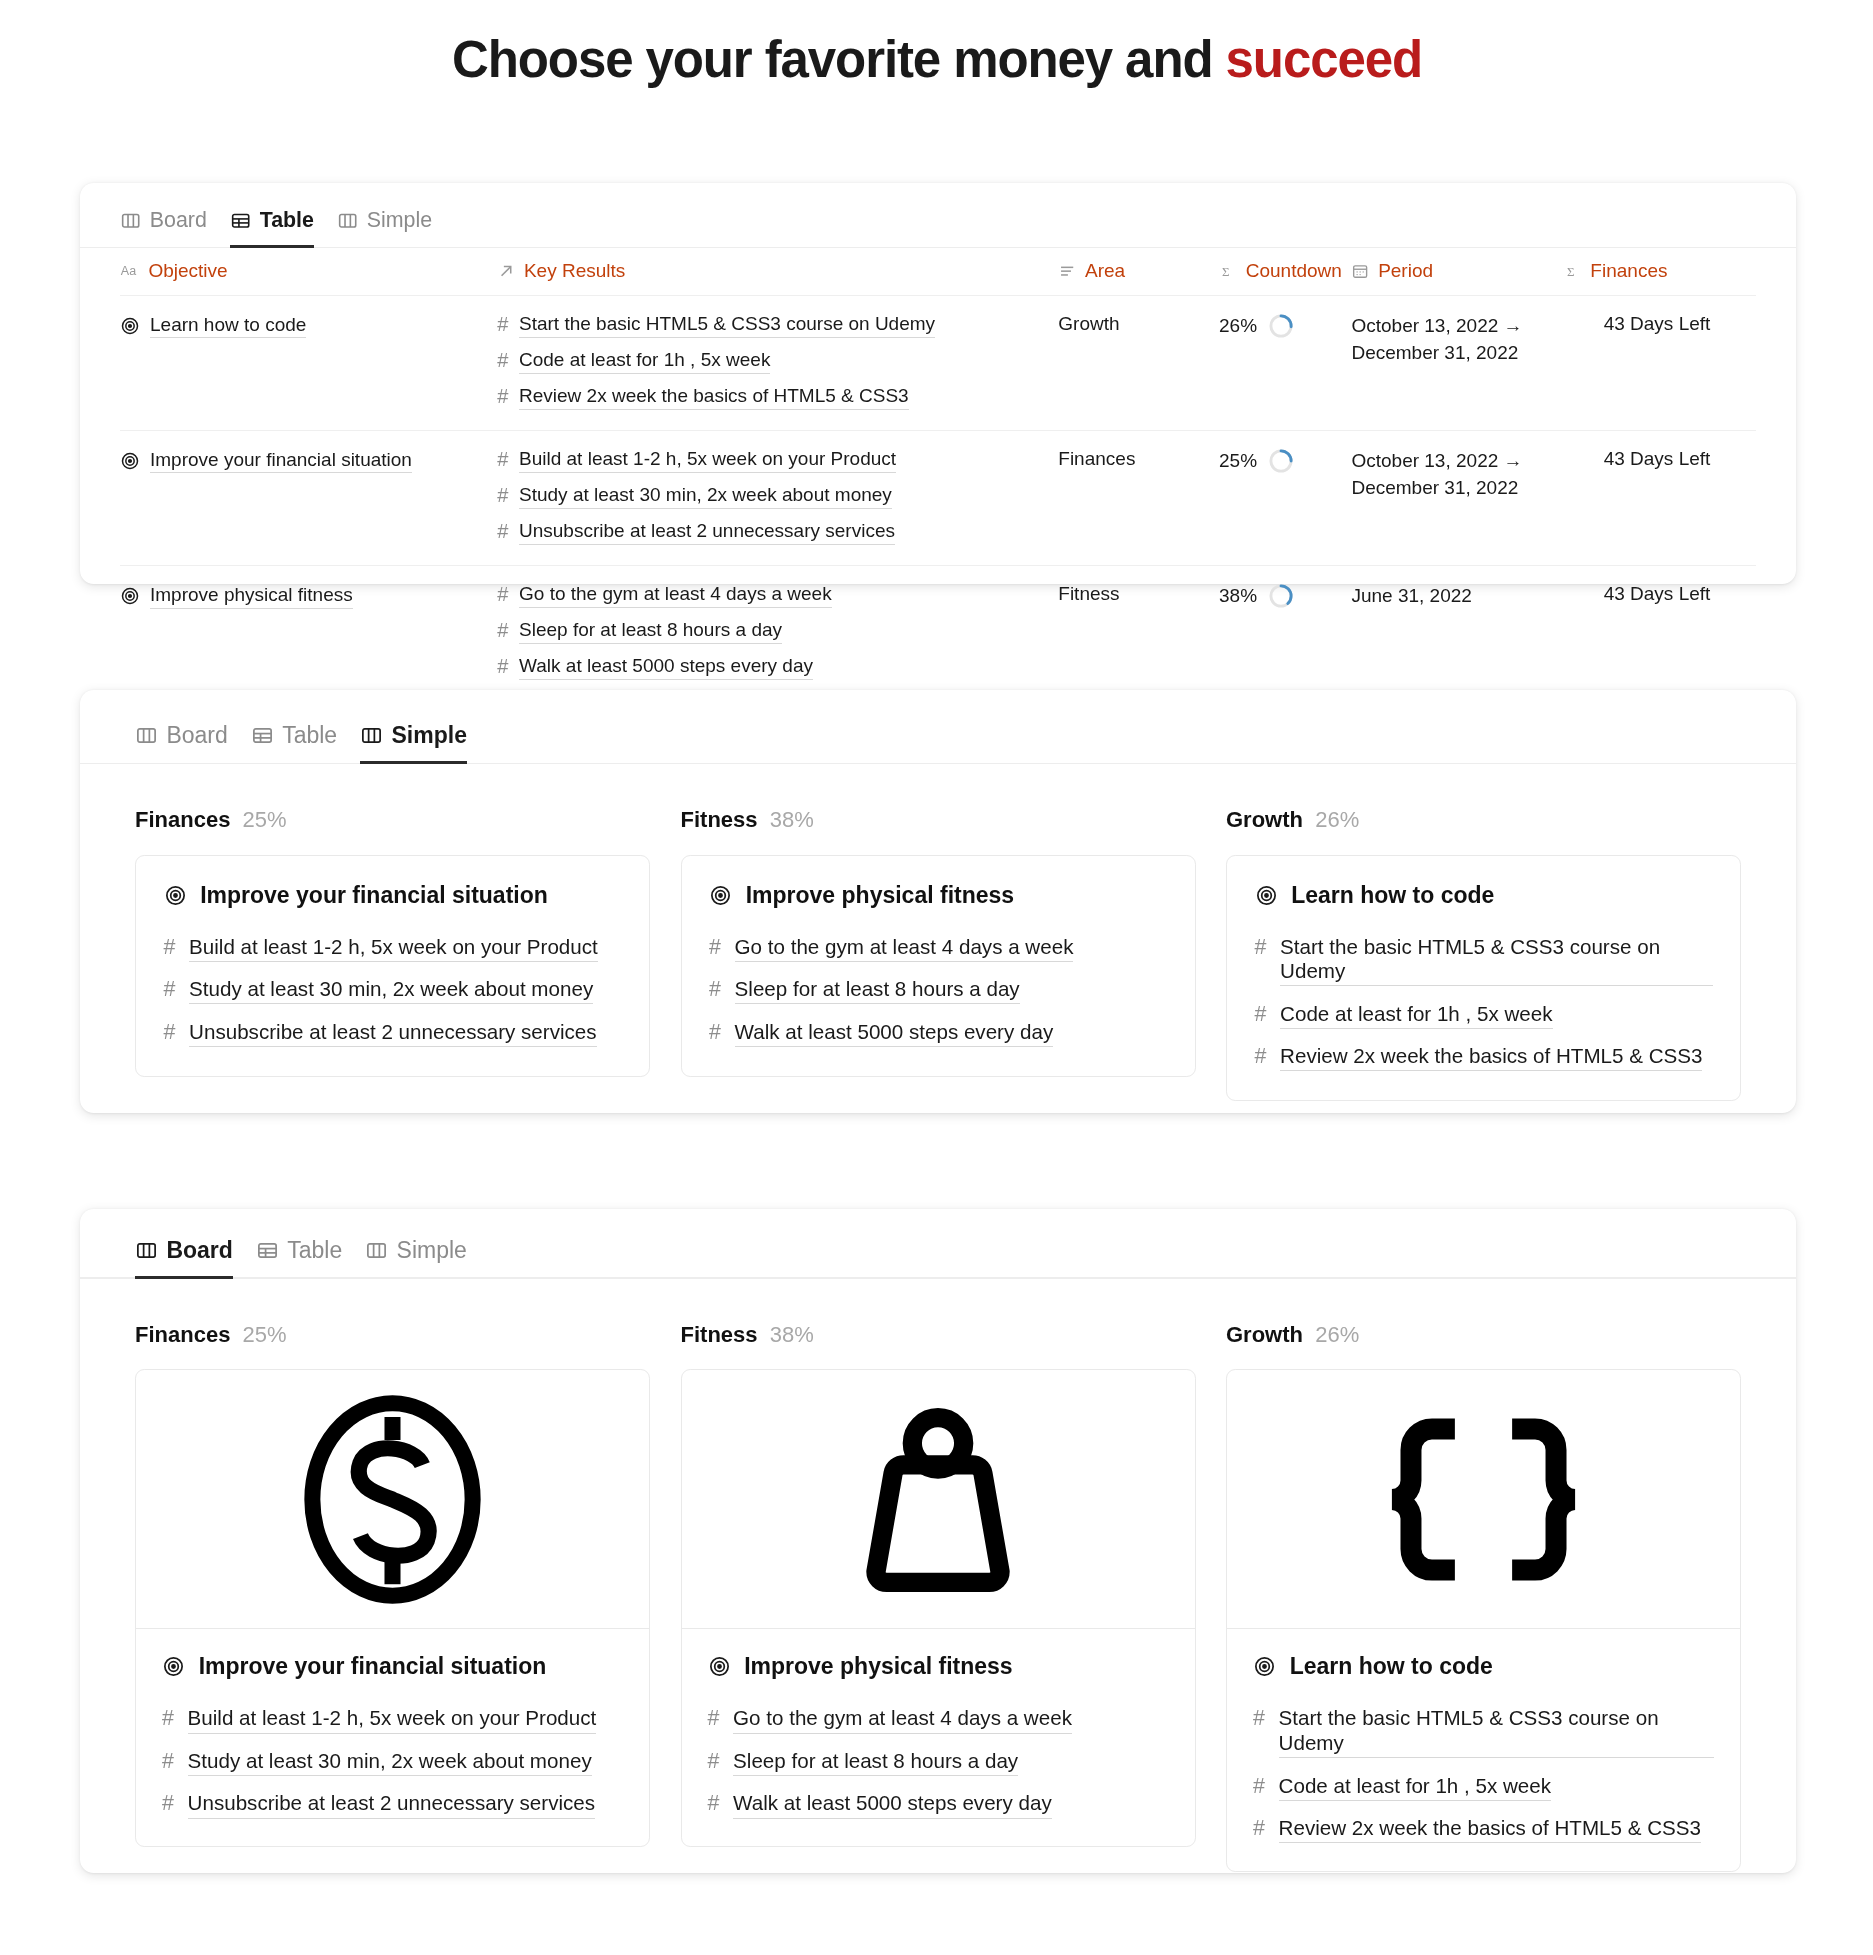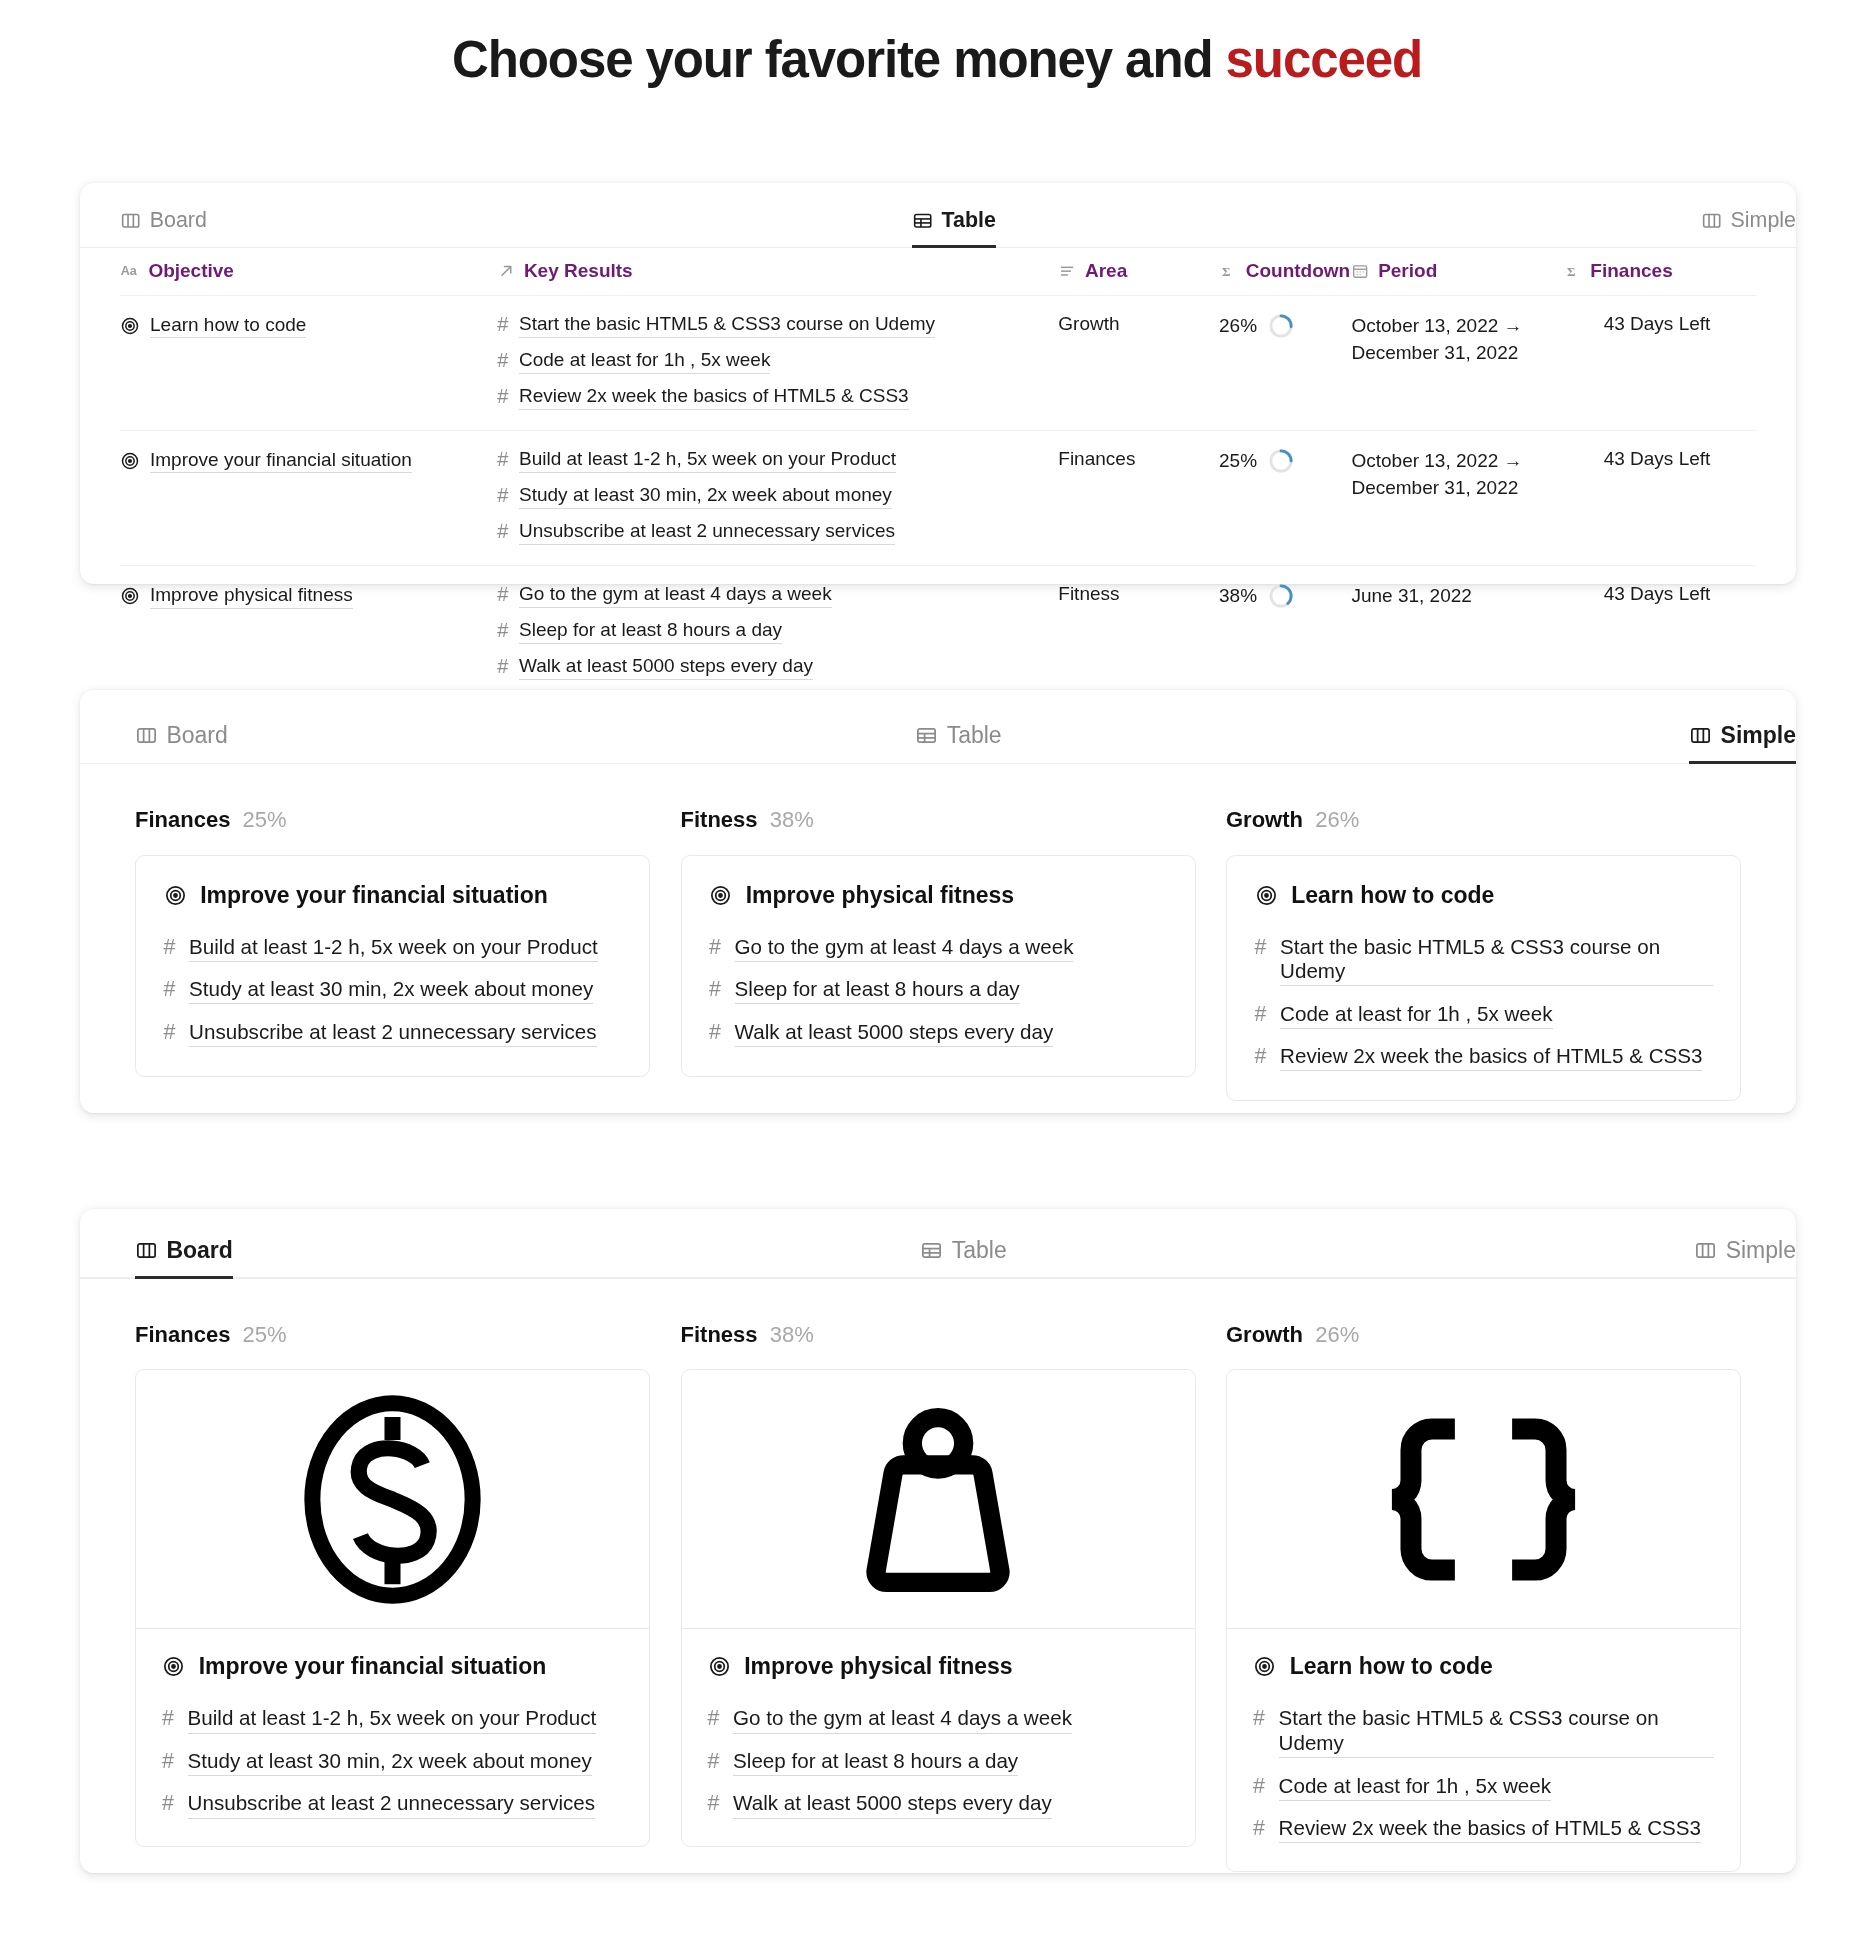--- a/index.html
+++ b/index.html
@@ -33,21 +33,20 @@
     box-shadow: 0 2.3px 10.7px rgba(0,0,0,0.10), 0 0.8px 2.3px rgba(0,0,0,0.06);
   }
 
   
   .tabbar {
     display: flex;
     align-items: flex-end;
     gap: 23px;
     padding: 0 0 0 0;
     position: relative;
-    justify-content: space-between;
   }
   .tabbar.inset-a { margin: 25px 0 0 40px; }
   .tabbar.inset-b { margin: 32px 0 0 55px; }
 
   .tab {
     display: flex;
     align-items: center;
     gap: 8.4px;
     padding-bottom: 12.2px;
     border-bottom: 3.1px solid transparent;
@@ -72,23 +71,23 @@
   .tab-rule {
     height: 1.5px;
     background: #ededed;
     width: 100%;
   }
 
   
   .tbl { width: 100%; border-collapse: collapse; table-layout: fixed; }
   .tbl th {
     text-align: center;
-    font-weight: 700;
+    font-weight: 400;
     font-size: 19px;
-    color: #701a75;
+    color: #c2410c;
     padding: 12.2px 0 12.2px 0;
     border-bottom: 1.5px solid #efefef;
     vertical-align: middle;
   }
   .th-inner { display: flex; align-items: center; gap: 8.4px; }
   .tbl td {
     padding: 17px 0 20px 0;
     vertical-align: top;
     border-bottom: 1.5px solid #efefef;
     font-size: 19px;

